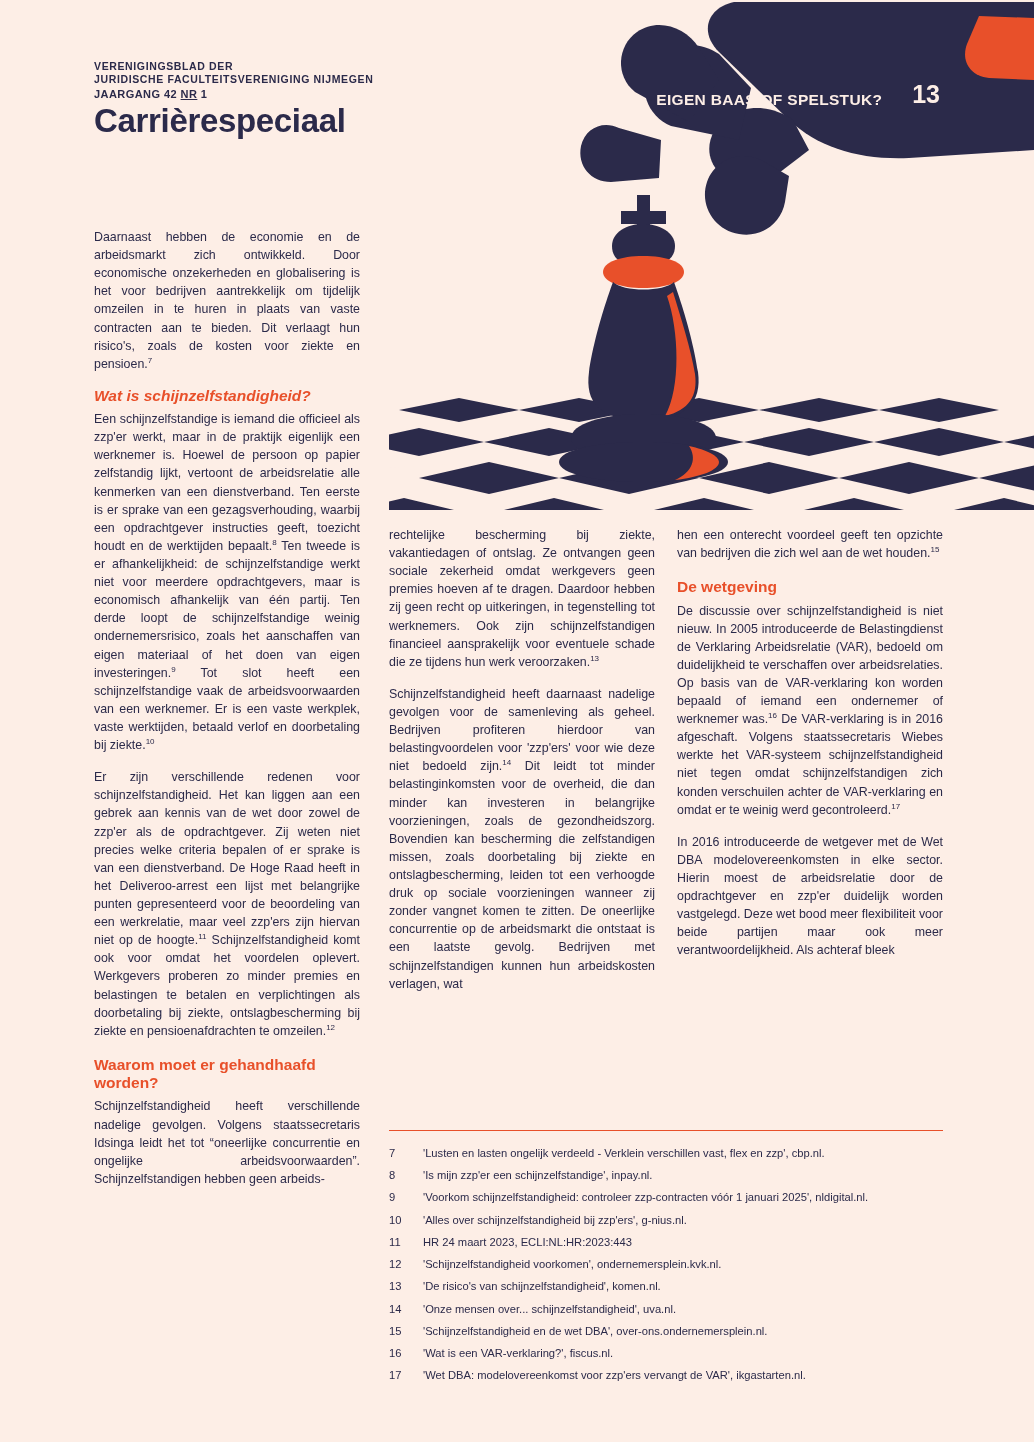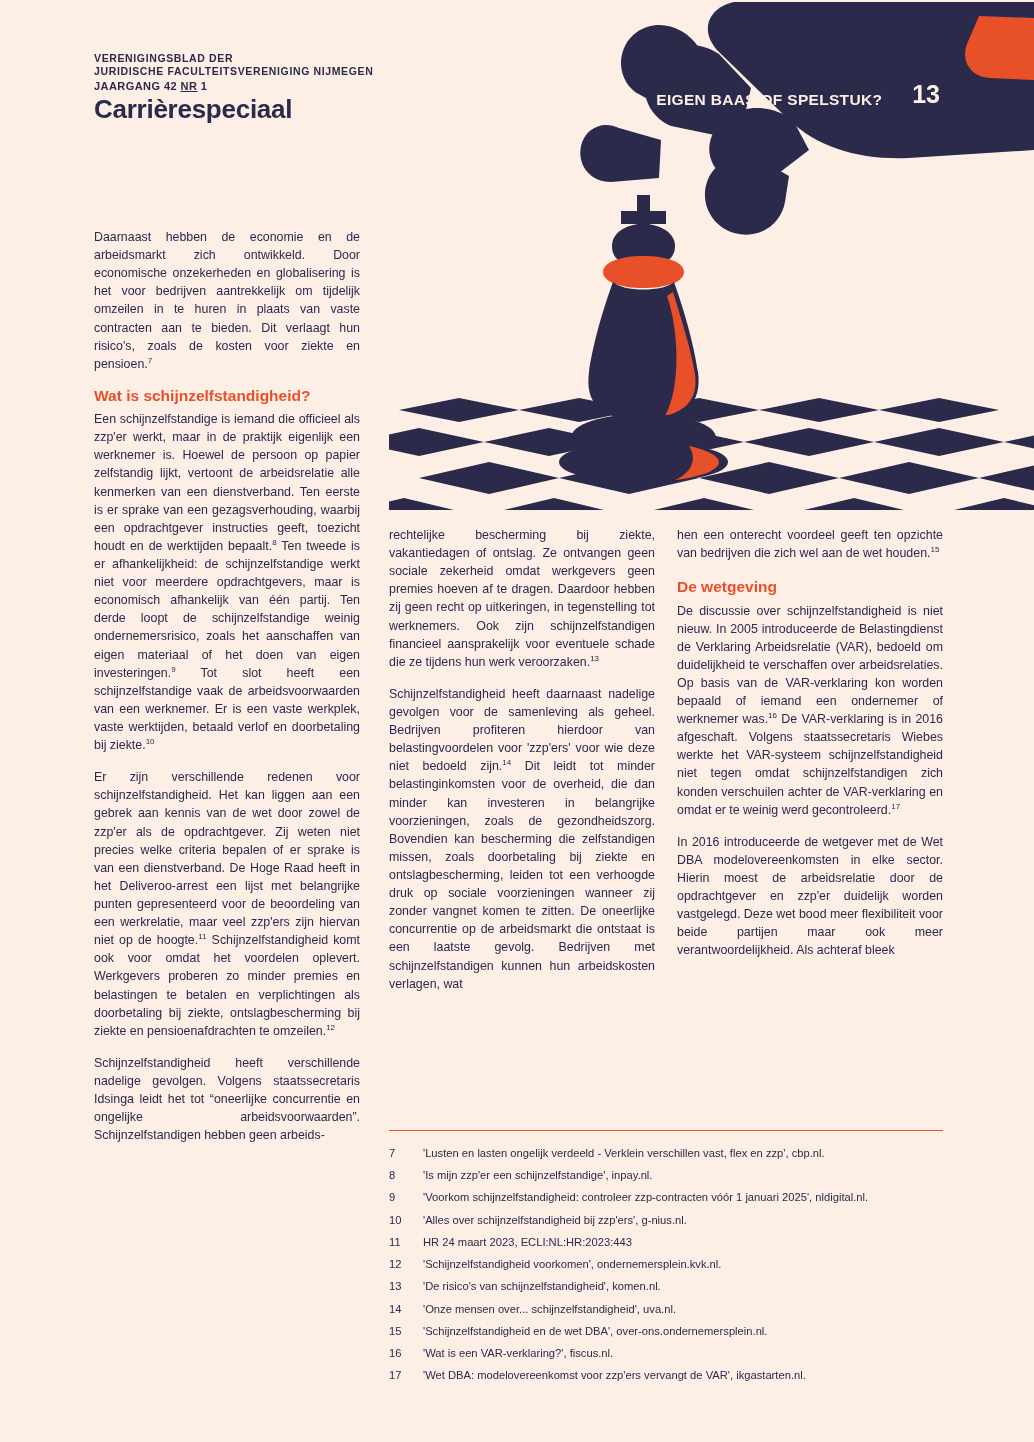--- a/index.html
+++ b/index.html
@@ -13,21 +13,21 @@
     font-family: "Liberation Sans", sans-serif;
     color: #2b2a4a;
     position: relative;
     overflow: hidden;
   }
 
   
   .masthead {
     position: absolute;
     left: 94px;
-    top: 52px;
+    top: 60px;
     width: 300px;
   }
   .masthead .line1,
   .masthead .line2 {
     font-size: 10.5px;
     letter-spacing: 0.06em;
     color: #2b2a4a;
     line-height: 1.28;
     text-transform: uppercase;
     font-weight: 600;
@@ -36,21 +36,21 @@
     font-size: 11px;
     letter-spacing: 0.04em;
     font-weight: 700;
     margin-top: 1px;
     text-transform: uppercase;
   }
   .masthead .line3 .nr {
     text-decoration: underline;
   }
   .masthead .title {
-    font-size: 26px;
+    font-size: 33px;
     font-weight: 700;
     letter-spacing: -0.01em;
     line-height: 1;
     margin-top: 4px;
     color: #2b2a4a;
   }
 
   
   .header-right {
     position: absolute;
@@ -107,21 +107,21 @@
   .col p:last-child { margin-bottom: 0; }
 
   h2.subhead {
     color: #e8502a;
     font-size: 15.5px;
     font-weight: 700;
     line-height: 1.18;
     margin: 16px 0 5px 0;
     text-align: left;
   }
-  h2.subhead.first { margin-top: 14px; }
+  h2.subhead.first { margin-top: 14px; font-style: italic; }
 
   sup {
     font-size: 8px;
     vertical-align: super;
     line-height: 0;
   }
 
   
   .footnotes {
     position: absolute;
@@ -244,20 +244,21 @@
 
 <div class="col c1">
   <p><span>Daarnaast hebben de economie en de arbeidsmarkt zich ontwikkeld. Door economische onzekerheden en globalisering is het voor bedrijven aantrekkelijk om tijdelijk omzeilen in te huren in plaats van vaste contracten aan te bieden. Dit verlaagt hun risico's, zoals de kosten voor ziekte en pensioen.</span><sup>7</sup></p>
 
   <h2 class="subhead first">Wat is schijnzelfstandigheid?</h2>
 
   <p><span>Een schijnzelfstandige is iemand die officieel als zzp'er werkt, maar in de praktijk eigenlijk een werknemer is. Hoewel de persoon op papier zelfstandig lijkt, vertoont de arbeidsrelatie alle kenmerken van een dienstverband. Ten eerste is er sprake van een gezagsverhouding, waarbij een opdrachtgever instructies geeft, toezicht houdt en de werktijden bepaalt.</span><sup>8</sup><span> Ten tweede is er afhankelijkheid: de schijnzelfstandige werkt niet voor meerdere opdrachtgevers, maar is economisch afhankelijk van één partij. Ten derde loopt de schijnzelfstandige weinig ondernemersrisico, zoals het aanschaffen van eigen materiaal of het doen van eigen investeringen.</span><sup>9</sup><span> Tot slot heeft een schijnzelfstandige vaak de arbeidsvoorwaarden van een werknemer. Er is een vaste werkplek, vaste werktijden, betaald verlof en doorbetaling bij ziekte.</span><sup>10</sup></p>
 
   <p><span>Er zijn verschillende redenen voor schijnzelfstandigheid. Het kan liggen aan een gebrek aan kennis van de wet door zowel de zzp'er als de opdrachtgever. Zij weten niet precies welke criteria bepalen of er sprake is van een dienstverband. De Hoge Raad heeft in het Deliveroo-arrest een lijst met belangrijke punten gepresenteerd voor de beoordeling van een werkrelatie, maar veel zzp'ers zijn hiervan niet op de hoogte.</span><sup>11</sup><span> Schijnzelfstandigheid komt ook voor omdat het voordelen oplevert. Werkgevers proberen zo minder premies en belastingen te betalen en verplichtingen als doorbetaling bij ziekte, ontslagbescherming bij ziekte en pensioenafdrachten te omzeilen.</span><sup>12</sup></p>
 
+  <h2 class="subhead"><span>Waarom moet er gehandhaafd</span><br><span>worden?</span></h2>
 
   <p>Schijnzelfstandigheid heeft verschillende nadelige gevolgen. Volgens staatssecretaris Idsinga leidt het tot “oneerlijke concurrentie en ongelijke arbeidsvoorwaarden”. Schijnzelfstandigen hebben geen arbeids-</p>
 </div>
 
 <div class="col c2">
   <p><span>rechtelijke bescherming bij ziekte, vakantiedagen of ontslag. Ze ontvangen geen sociale zekerheid omdat werkgevers geen premies hoeven af te dragen. Daardoor hebben zij geen recht op uitkeringen, in tegenstelling tot werknemers. Ook zijn schijnzelfstandigen financieel aansprakelijk voor eventuele schade die ze tijdens hun werk veroorzaken.</span><sup>13</sup></p>
 
   <p><span>Schijnzelfstandigheid heeft daarnaast nadelige gevolgen voor de samenleving als geheel. Bedrijven profiteren hierdoor van belastingvoordelen voor 'zzp'ers' voor wie deze niet bedoeld zijn.</span><sup>14</sup><span> Dit leidt tot minder belastinginkomsten voor de overheid, die dan minder kan investeren in belangrijke voorzieningen, zoals de gezondheidszorg. Bovendien kan bescherming die zelfstandigen missen, zoals doorbetaling bij ziekte en ontslagbescherming, leiden tot een verhoogde druk op sociale voorzieningen wanneer zij zonder vangnet komen te zitten. De oneerlijke concurrentie op de arbeidsmarkt die ontstaat is een laatste gevolg. Bedrijven met schijnzelfstandigen kunnen hun arbeidskosten verlagen, wat</span></p>
 </div>
 

